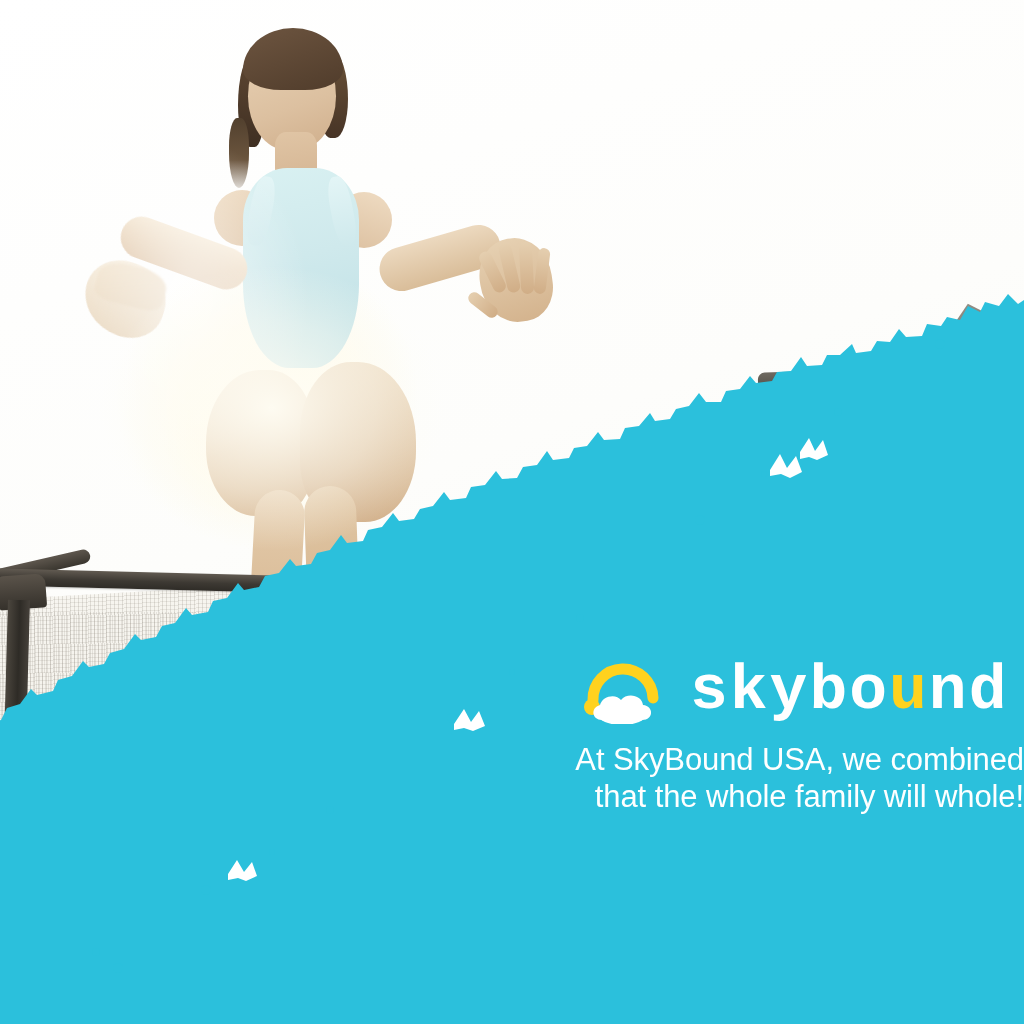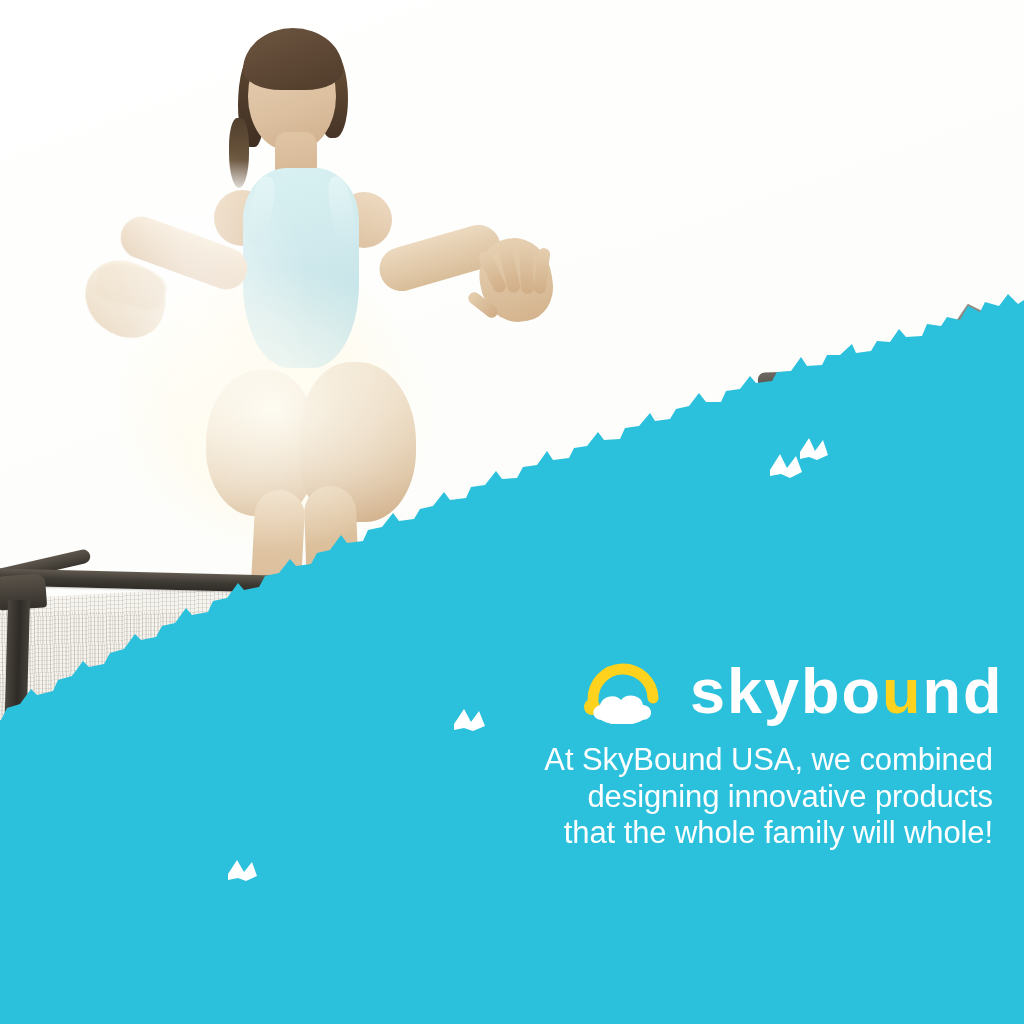--- a/index.html
+++ b/index.html
@@ -256,37 +256,37 @@
     position:absolute; left:758px; top:372px; width:46px; height:20px;
     background:linear-gradient(180deg,#6f6a61,#4d4942);
     border-radius:7px 7px 2px 2px;
     transform:rotate(-2deg);
   }
 
   
   .logo {
     position:absolute;
     left:584px; top:658px;
-    display:flex; align-items:center; gap:24px;
+    display:flex; align-items:center; gap:24px;font-family:Liberation Mono, monospace;
   }
   .logo-mark { width:82px; height:66px; flex:0 0 auto; }
   .logo-word {
     font-size:63px;
     font-weight:700;
     letter-spacing:2px;
     color:#ffffff;
     line-height:1;
     white-space:nowrap;
   }
   .logo-word .lit-u { color:#FFD21E; }
 
   
   .tagline {
     position:absolute;
-    left:417px; top:742px; width:576px;
+    left:448px; top:742px; width:576px;
     text-align:right;
     color:#ffffff;
     font-size:31px;
     line-height:36.5px;
     font-weight:400;
     letter-spacing:-0.1px;
   }
   .tagline .ln { display:block; white-space:nowrap; }
 </style>
 </head>
@@ -403,17 +403,16 @@
 
       <path d="M18,62 C8,62 6,50 16,47 C18,38 32,35 37,42
                C43,34 58,37 59,47 C70,48 70,62 58,62 Z" fill="#ffffff"></path>
       <ellipse cx="38" cy="57" rx="24" ry="10" fill="#ffffff"></ellipse>
     </svg>
     <div class="logo-word"><span>skybo</span><span class="lit-u">u</span><span>nd</span></div>
   </div>
 
   <div class="tagline">
     <span class="ln">At SkyBound USA, we combined</span>
-    <span class="ln">designing innovative products</span>
     <span class="ln">that the whole family will whole!</span>
   </div>
 
 </div>
 
 </body></html>

